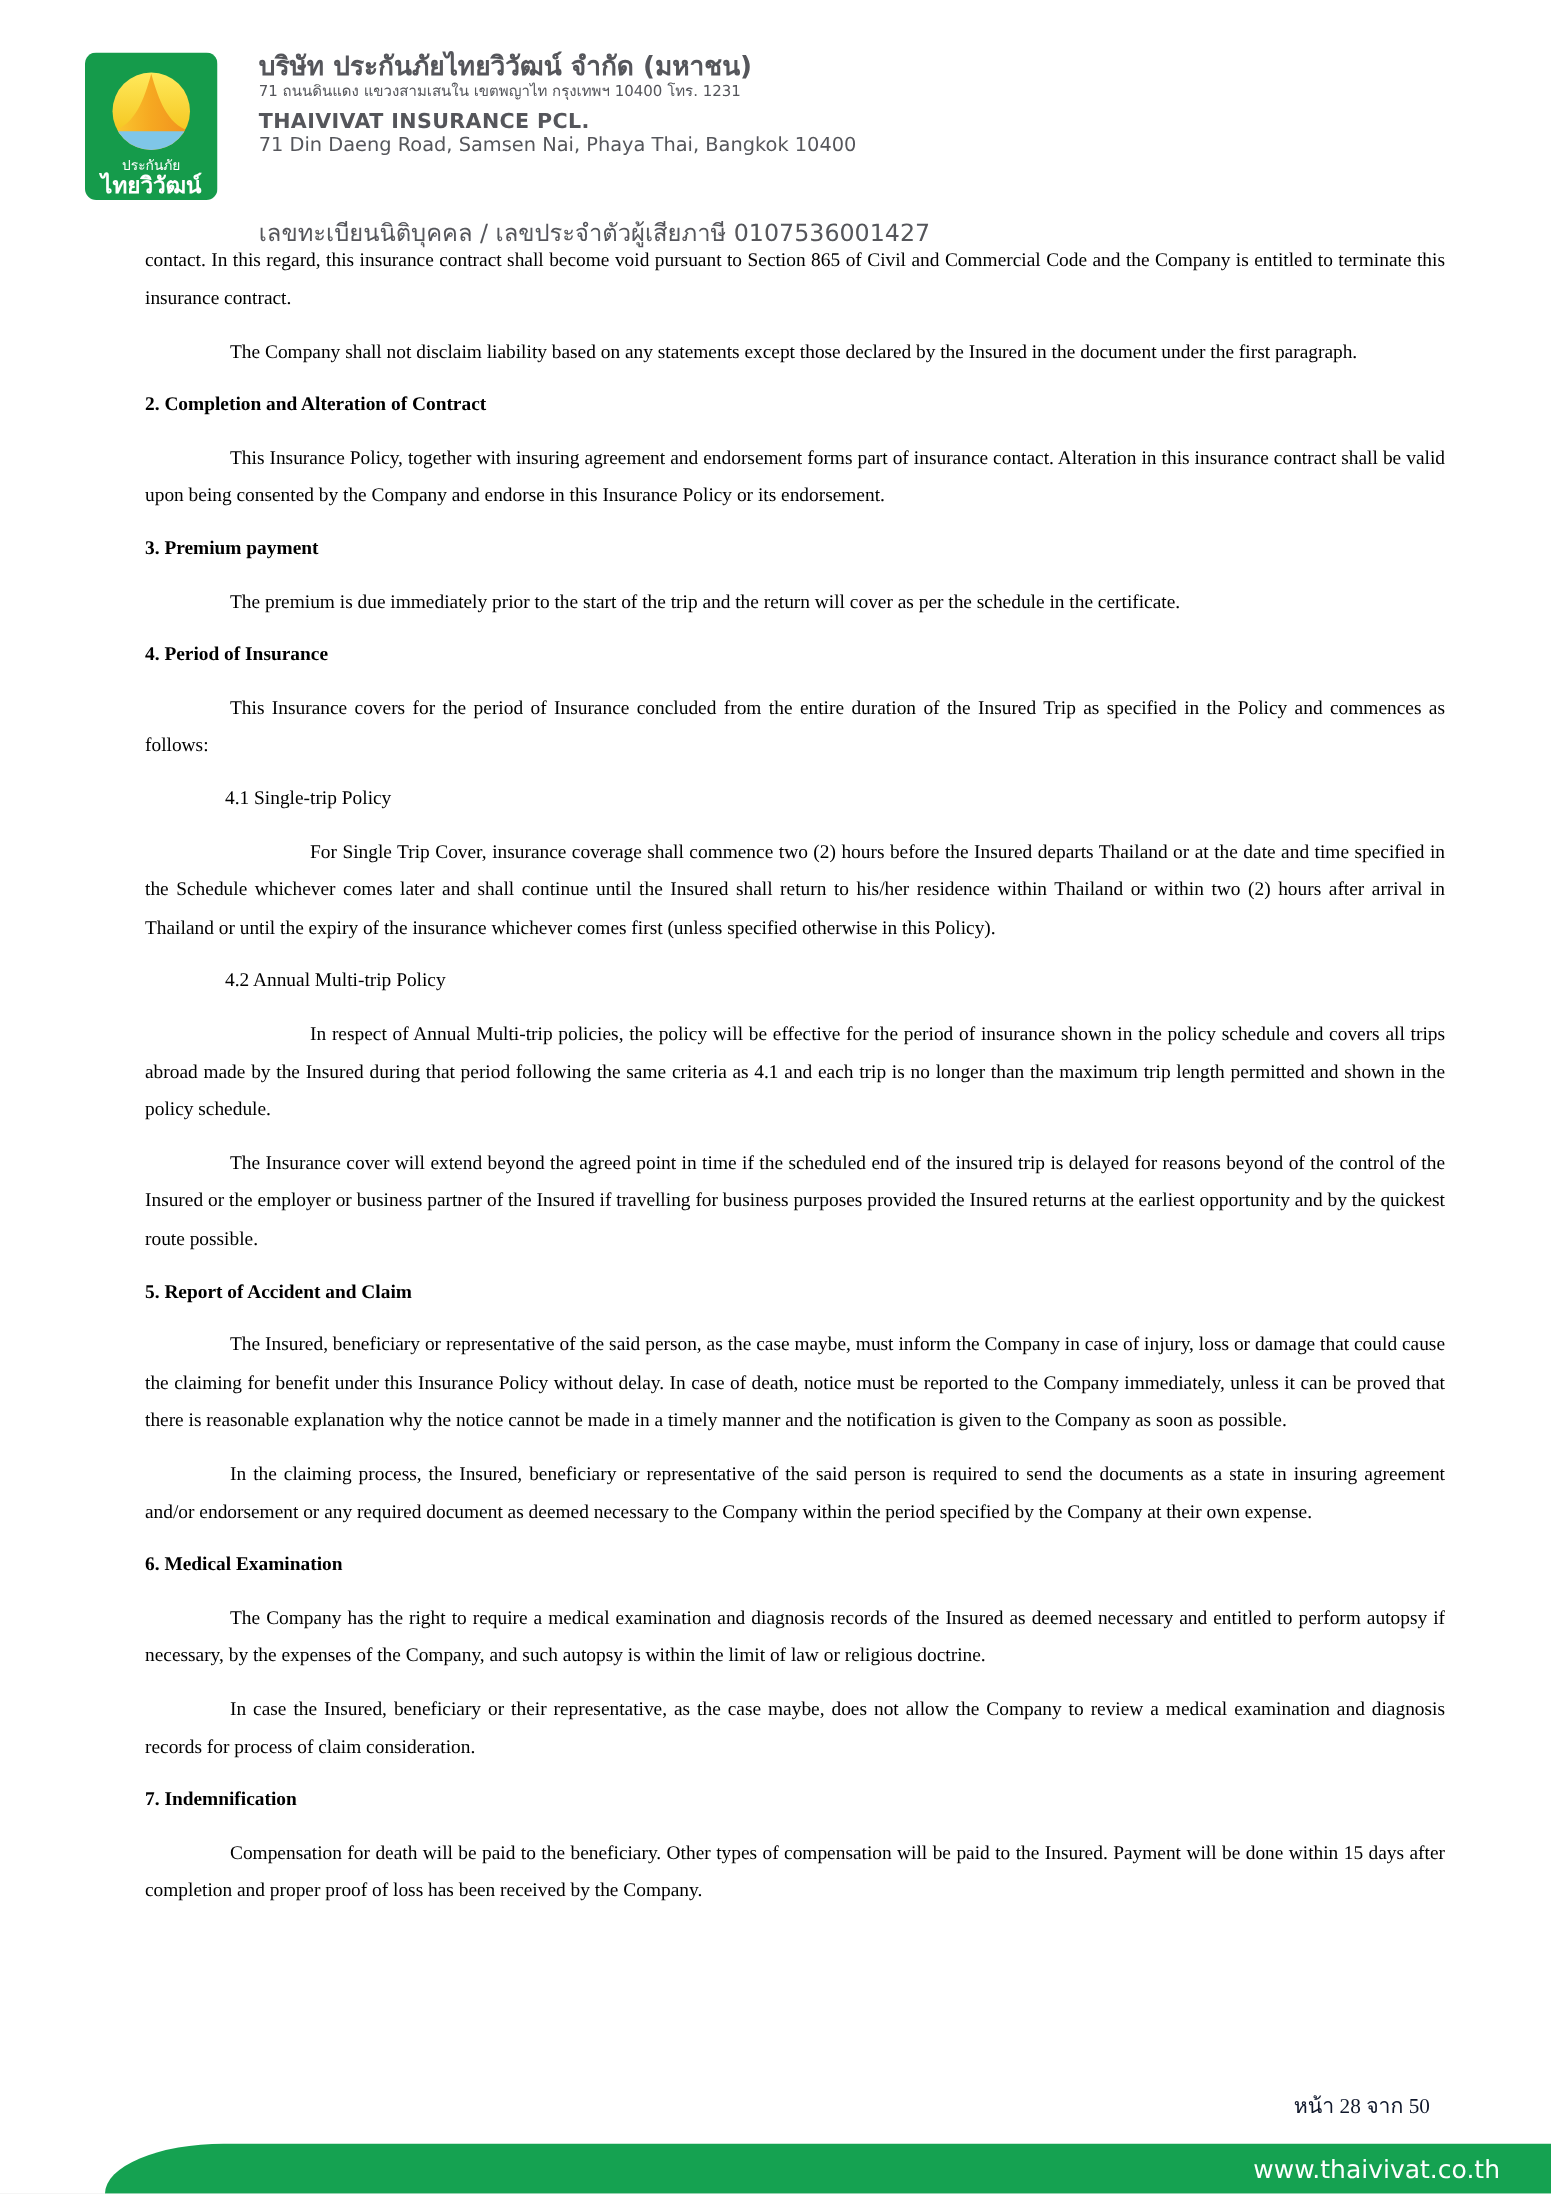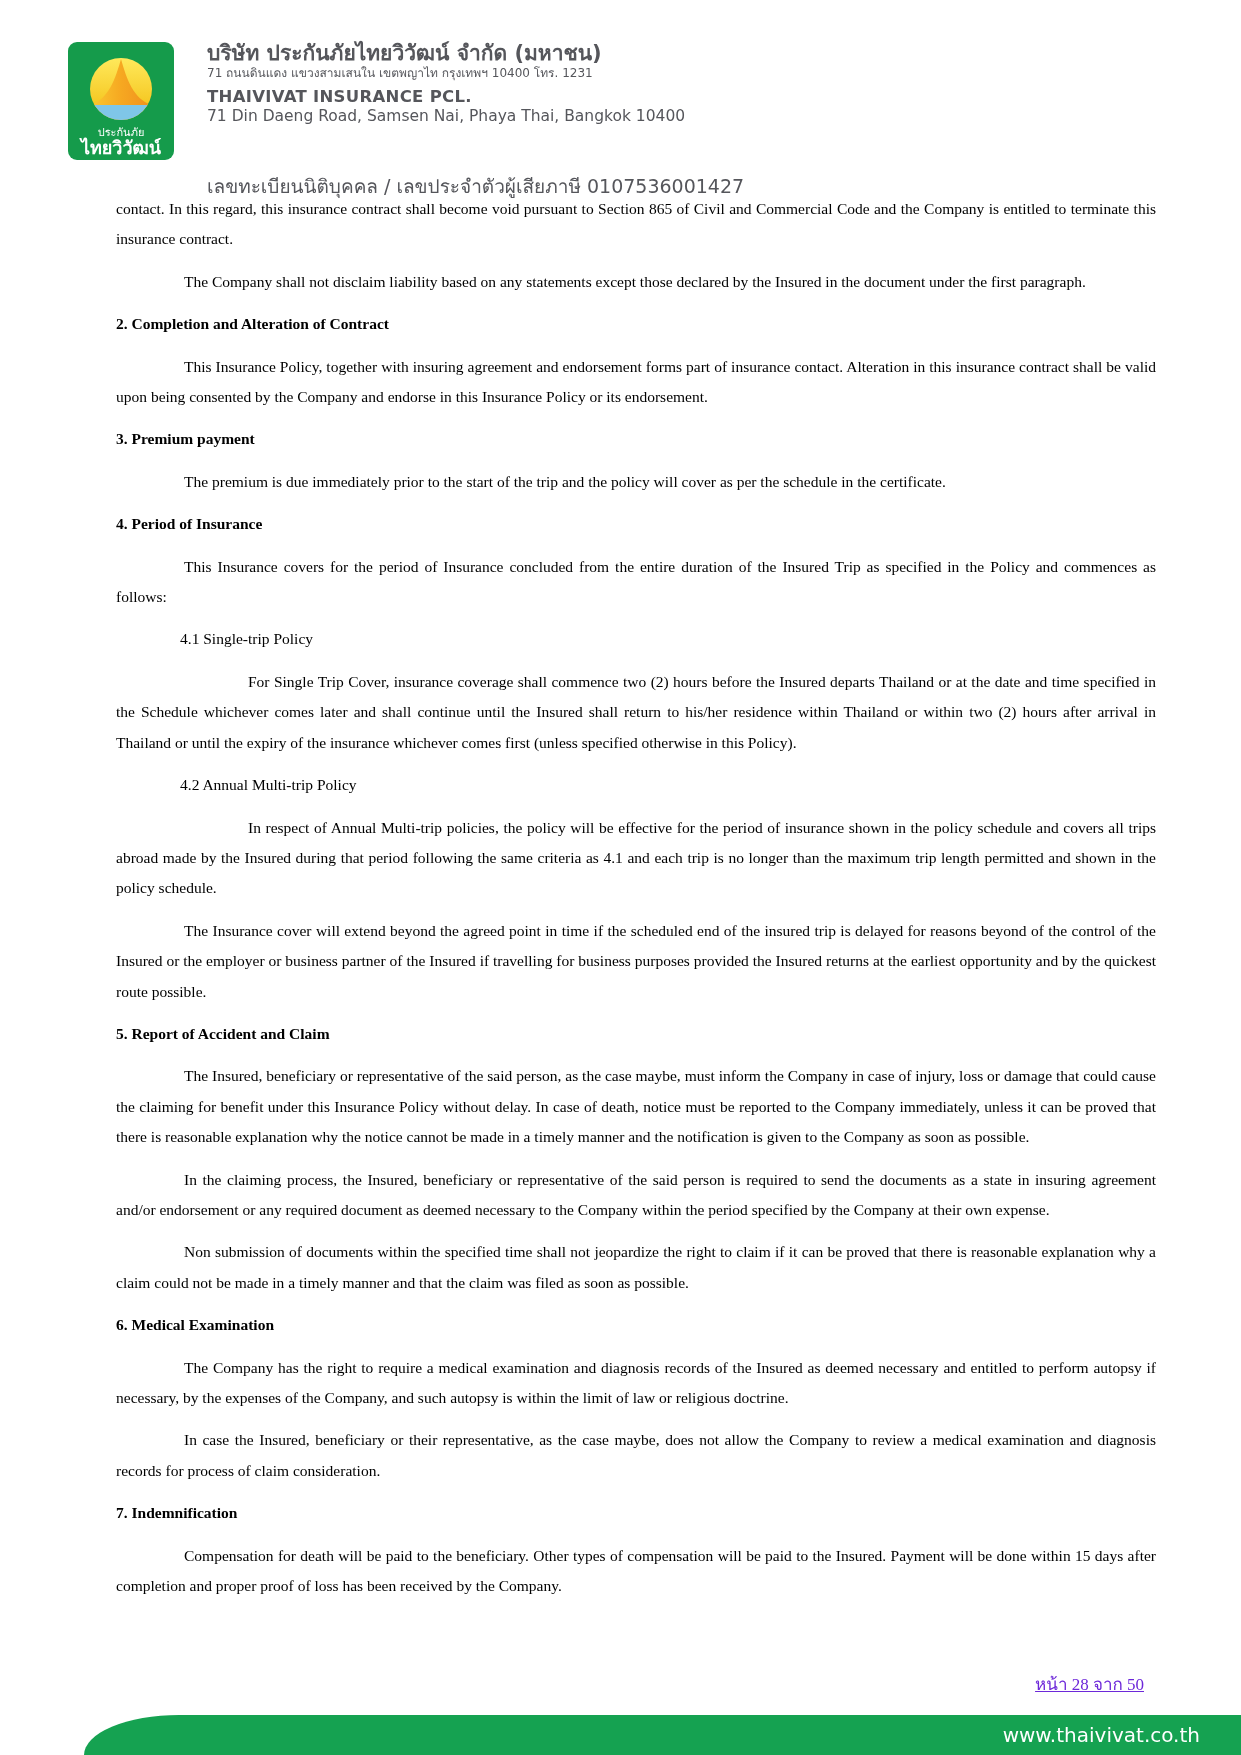--- a/index.html
+++ b/index.html
@@ -30,21 +30,21 @@
   .doc p { margin:12px; }
   .cont  { text-indent:0; }
   .para  { text-indent:68px; }
   .para2 { text-indent:132px; }
   .h     { font-weight:bold; text-align:left; }
   .sub   { padding-left:64px; text-align:left; }
 
   
   .page-label {
     position:absolute; top:1670px; right:97px;
-    font-size:17px; color:#6d28d9; white-space:nowrap;text-decoration:underline;
+    font-size:17px; color:#0f172a; white-space:nowrap;
   }
   .footer-bar {
     position:absolute; left:84px; right:0; bottom:0; height:40px;
     background:#15A251; border-top-left-radius:95px 40px;
   }
   .website {
     position:absolute; right:41px; top:50%; transform:translateY(-50%);
     color:#ffffff; font-size:20px;
     font-family:"DejaVu Sans","Liberation Sans",sans-serif; white-space:nowrap;
   }
@@ -86,32 +86,31 @@
     <div class="hdr-line hdr-address-en">71 Din Daeng Road, Samsen Nai, Phaya Thai, Bangkok 10400</div>
     <div class="hdr-line hdr-reg-th">เลขทะเบียนนิติบุคคล / เลขประจำตัวผู้เสียภาษี 0107536001427</div>
   </div>
 
   <div class="doc">
     <p class="cont">contact. In this regard, this insurance contract shall become void pursuant to Section 865 of Civil and Commercial Code and the Company is entitled to terminate this insurance contract.</p>
     <p class="para">The Company shall not disclaim liability based on any statements except those declared by the Insured in the document under the first paragraph.</p>
     <p class="h">2. Completion and Alteration of Contract</p>
     <p class="para">This Insurance Policy, together with insuring agreement and endorsement forms part of insurance contact. Alteration in this insurance contract shall be valid upon being consented by the Company and endorse in this Insurance Policy or its endorsement.</p>
     <p class="h">3. Premium payment</p>
-    <p class="para">The premium is due immediately prior to the start of the trip and the policy will cover as per the schedule in the certificate.</p>
+    <p class="para">The premium is due immediately prior to the start of the trip and the return will cover as per the schedule in the certificate.</p>
     <p class="h">4. Period of Insurance</p>
     <p class="para">This Insurance covers for the period of Insurance concluded from the entire duration of the Insured Trip as specified in the Policy and commences as follows:</p>
     <p class="sub">4.1 Single-trip Policy</p>
     <p class="para2">For Single Trip Cover, insurance coverage shall commence two (2) hours before the Insured departs Thailand or at the date and time specified in the Schedule whichever comes later and shall continue until the Insured shall return to his/her residence within Thailand or within two (2) hours after arrival in Thailand or until the expiry of the insurance whichever comes first (unless specified otherwise in this Policy).</p>
     <p class="sub">4.2 Annual Multi-trip Policy</p>
     <p class="para2">In respect of Annual Multi-trip policies, the policy will be effective for the period of insurance shown in the policy schedule and covers all trips abroad made by the Insured during that period following the same criteria as 4.1 and each trip is no longer than the maximum trip length permitted and shown in the policy schedule.</p>
     <p class="para">The Insurance cover will extend beyond the agreed point in time if the scheduled end of the insured trip is delayed for reasons beyond of the control of the Insured or the employer or business partner of the Insured if travelling for business purposes provided the Insured returns at the earliest opportunity and by the quickest route possible.</p>
     <p class="h">5. Report of Accident and Claim</p>
     <p class="para">The Insured, beneficiary or representative of the said person, as the case maybe, must inform the Company in case of injury, loss or damage that could cause the claiming for benefit under this Insurance Policy without delay. In case of death, notice must be reported to the Company immediately, unless it can be proved that there is reasonable explanation why the notice cannot be made in a timely manner and the notification is given to the Company as soon as possible.</p>
     <p class="para">In the claiming process, the Insured, beneficiary or representative of the said person is required to send the documents as a state in insuring agreement and/or endorsement or any required document as deemed necessary to the Company within the period specified by the Company at their own expense.</p>
-    <p class="para">Non submission of documents within the specified time shall not jeopardize the right to claim if it can be proved that there is reasonable explanation why a claim could not be made in a timely manner and that the claim was filed as soon as possible.</p>
     <p class="h">6. Medical Examination</p>
     <p class="para">The Company has the right to require a medical examination and diagnosis records of the Insured as deemed necessary and entitled to perform autopsy if necessary, by the expenses of the Company, and such autopsy is within the limit of law or religious doctrine.</p>
     <p class="para">In case the Insured, beneficiary or their representative, as the case maybe, does not allow the Company to review a medical examination and diagnosis records for process of claim consideration.</p>
     <p class="h">7. Indemnification</p>
     <p class="para">Compensation for death will be paid to the beneficiary. Other types of compensation will be paid to the Insured. Payment will be done within 15 days after completion and proper proof of loss has been received by the Company.</p>
   </div>
 
   <div class="page-label">หน้า 28 จาก 50</div>
 
   <div class="footer-bar">

